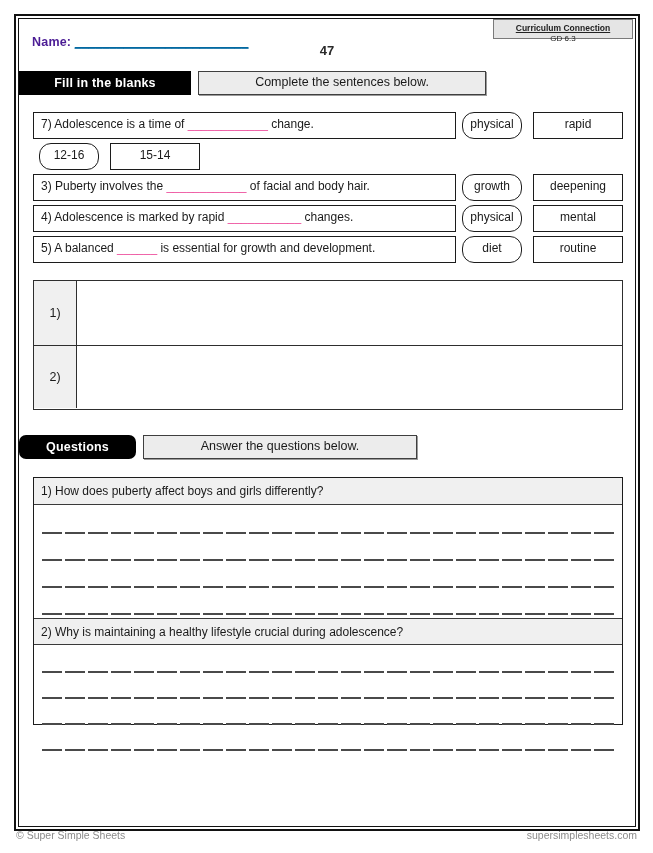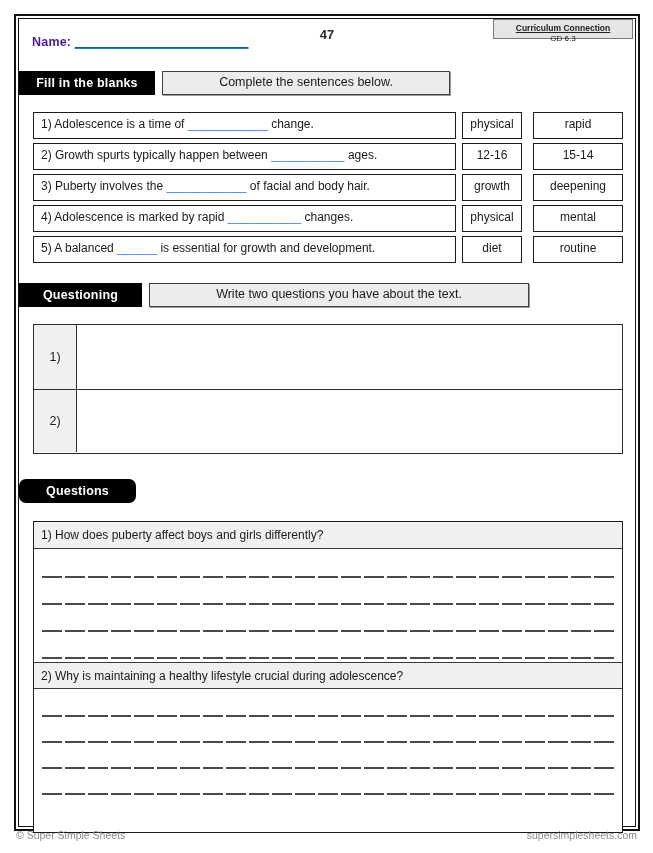--- a/index.html
+++ b/index.html
@@ -10,57 +10,57 @@
   
   .sheet { position:absolute; left:14px; top:14px; width:626px; height:817px;
     border:2.5px solid #121212; padding:2px; background:#fff; }
   .sheet-inner { width:100%; height:100%; border:1.5px solid #121212; position:relative; }
 
   
   .header { position:relative; height:52px; }
   .name-row { position:absolute; left:13px; top:16px; font-size:12.5px; }
   .name-label { color:#4c1d95; font-weight:bold; letter-spacing:.2px; }
   .name-line { color:#0369a1; letter-spacing:0;text-decoration:underline; }
-  .page-num { position:absolute; left:0; right:0; top:8px; text-align:center;
+  .page-num { position:absolute; left:0; right:0; top:24px; text-align:center;
     font-size:13px; font-weight:bold; color:#2a2a2a; }
   .curriculum-box { position:absolute; top:0; right:2px; width:140px; height:20px;
     background:#e5e5e5; border:1px solid #7a7a7a; text-align:center; padding-top:3px; }
   .curr-title { font-size:8.5px; font-weight:bold; text-decoration:underline; color:#222; }
   .curr-code { font-size:8px; color:#222; margin-top:1px; }
 
   
   .section-header { display:flex; height:24px; }
   .black-label { background:#000; color:#fff; font-size:12.5px; font-weight:bold;
     text-align:center; line-height:24px; letter-spacing:.2px; }
-  .bl-1 { width:136px; } .bl-2 { width:123px; } .bl-3 { width:117px;border-radius:7px; }
+  .bl-1 { width:172px; } .bl-2 { width:123px; } .bl-3 { width:117px;border-radius:7px; }
   .instruction { background:#ececec; border:1.5px solid #3f3f3f; font-size:12.5px;
     text-align:center; line-height:21px; margin-left:7px; box-shadow:1px 1px 0 #9b9b9b; }
   .in-1 { width:288px; } .in-2 { width:380px; } .in-3 { width:274px; }
   .sh-1 { margin-top:0; } .sh-2 { margin-top:20px; } .sh-3 { margin-top:25px; }
 
   
   .fib-table { margin:17px 0 0 14px; width:590px; }
   .fib-row { display:flex; height:27px; margin-bottom:4px; font-size:12px; }
   .fib-sentence { width:423px; border:1.5px solid #1c1c1c; line-height:23.5px;
     padding-left:7px; white-space:nowrap; overflow:hidden; background:#fff; }
-  .blank { color:#3b82f6;text-align:right; }
+  .blank { color:#ec4899;text-align:right; }
   .fib-opt { border:1.5px solid #1c1c1c; text-align:center; line-height:23.5px; background:#fff; }
-  .opt-a { width:60px; margin-left:6px; }
+  .opt-a { width:60px; margin-left:6px;border-radius:12px; }
   .opt-b { width:90px; margin-left:11px; }
 
   
   .q-table { margin:17px 0 0 14px; width:590px; height:130px; border:1.5px solid #2e2e2e; }
   .q-row { display:flex; height:63.5px; }
   .q-row + .q-row { border-top:1.5px solid #2e2e2e; }
   .q-num { width:43px; background:#f0f0f0; border-right:1.5px solid #2e2e2e;
     display:flex; align-items:center; justify-content:center; font-size:12.5px; }
   .q-space { flex:1; background:#fff; }
 
   
-  .questions-box { margin:18px 4px 0 14px; width:590px; height:312px;
+  .questions-box { margin:18px 4px 0 14px; width:590px; height:248px;
     border:1.5px solid #1c1c1c; background:#fff; }
   .q-prompt { height:27px; line-height:26px; background:#f0f0f0; font-size:12px;
     padding-left:7px; border-bottom:1.5px solid #3a3a3a; white-space:nowrap; overflow:hidden; }
   .q-prompt.second { border-top:1.5px solid #3a3a3a; }
   .lines-area { padding-top:2px; }
   .la-1 { height:113px; } .la-2 { height:110px; }
   .wline { height:27px; position:relative; }
   .la-2 .wline { height:26px; }
   .wline::after { content:""; position:absolute; left:8px; right:8px; bottom:0; height:1.6px;
     background:repeating-linear-gradient(90deg,#4a4a4a 0 20px,transparent 20px 23px); }
@@ -87,64 +87,60 @@
       </div>
     </div>
 
     <div class="section-header sh-1">
       <div class="black-label bl-1">Fill in the blanks</div>
       <div class="instruction in-1">Complete the sentences below.</div>
     </div>
 
     <div class="fib-table">
       <div class="fib-row">
-        <div class="fib-sentence"><span>1) Adolescence is a time of </span><span class="blank">____________</span><span> change.</span></div>
+        <div class="fib-sentence"><span>7) Adolescence is a time of </span><span class="blank">____________</span><span> change.</span></div>
         <div class="fib-opt opt-a">physical</div>
         <div class="fib-opt opt-b">rapid</div>
       </div>
       <div class="fib-row">
-        <div class="fib-sentence"><span>2) Growth spurts typically happen between </span><span class="blank">___________</span><span> ages.</span></div>
         <div class="fib-opt opt-a">12-16</div>
         <div class="fib-opt opt-b">15-14</div>
       </div>
       <div class="fib-row">
         <div class="fib-sentence"><span>3) Puberty involves the </span><span class="blank">____________</span><span> of facial and body hair.</span></div>
         <div class="fib-opt opt-a">growth</div>
         <div class="fib-opt opt-b">deepening</div>
       </div>
       <div class="fib-row">
         <div class="fib-sentence"><span>4) Adolescence is marked by rapid </span><span class="blank">___________</span><span> changes.</span></div>
         <div class="fib-opt opt-a">physical</div>
         <div class="fib-opt opt-b">mental</div>
       </div>
       <div class="fib-row">
         <div class="fib-sentence"><span>5) A balanced </span><span class="blank">______</span><span> is essential for growth and development.</span></div>
         <div class="fib-opt opt-a">diet</div>
         <div class="fib-opt opt-b">routine</div>
       </div>
     </div>
 
-    <div class="section-header sh-2">
-      <div class="black-label bl-2">Questioning</div>
-      <div class="instruction in-2">Write two questions you have about the text.</div>
-    </div>
 
     <div class="q-table">
       <div class="q-row">
         <div class="q-num">1)</div>
         <div class="q-space"></div>
       </div>
       <div class="q-row">
         <div class="q-num">2)</div>
         <div class="q-space"></div>
       </div>
     </div>
 
     <div class="section-header sh-3">
       <div class="black-label bl-3">Questions</div>
+      <div class="instruction in-3">Answer the questions below.</div>
     </div>
 
     <div class="questions-box">
       <div class="q-prompt">1) How does puberty affect boys and girls differently?</div>
       <div class="lines-area la-1">
         <div class="wline"></div>
         <div class="wline"></div>
         <div class="wline"></div>
         <div class="wline"></div>
       </div>

